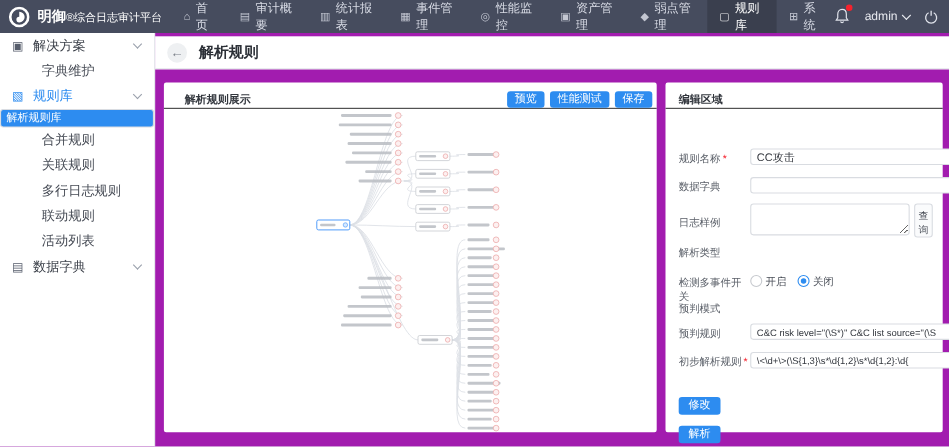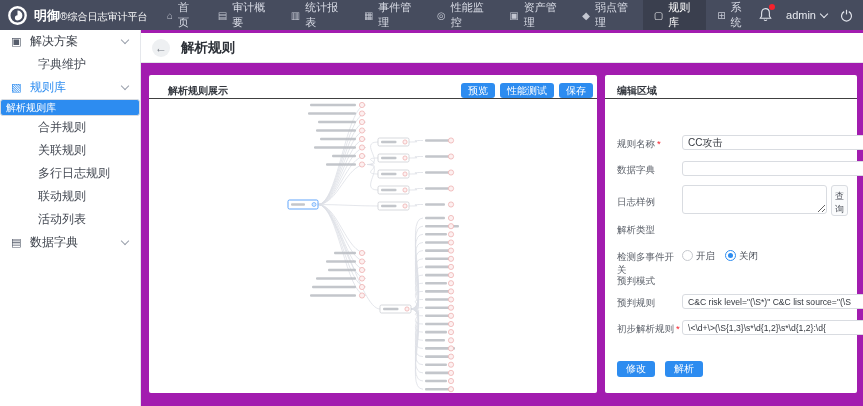--- a/index.html
+++ b/index.html
@@ -75,21 +75,21 @@
   .tarea{height:29px;width:145px;border:1px solid #d9dce1;border-radius:3px;background:#fff;}
   .qbtn{position:absolute;left:226px;width:17px;height:31px;border:1px solid #d9dce1;border-radius:3px;
         background:#fafbfc;color:#4a4f58;font-size:9px;line-height:1.45;text-align:center;cursor:pointer;
         box-sizing:border-box;padding-top:4px;word-break:break-all;}
   .radios{display:flex;gap:10px;align-items:flex-end;font-size:9.5px;color:#4a4f58;}
   .radio{width:9px;height:9px;border:1px solid #c6c9ce;border-radius:50%;display:inline-block;
          position:relative;margin-right:3px;vertical-align:-2px;cursor:pointer;}
   .radio.sel2{border-color:#2d8cf0;}
   .radio.sel2::after{content:"";position:absolute;left:2px;top:2px;width:5px;height:5px;
                      background:#2d8cf0;border-radius:50%;}
-  .form-btns{position:absolute;left:12px;top:263px;display:flex;gap:10px;}
+  .form-btns{position:absolute;left:12px;top:263px;display:flex;gap:10px;flex-direction:column;}
   .form-btns .btn{height:16px;line-height:16px;padding:0 9px;}
 </style>
 </head>
 <body>
 
 <div class="stage">
 
   <div class="navbar">
     <div class="brand">
       <svg width="19" height="19" viewBox="0 0 19 19">

